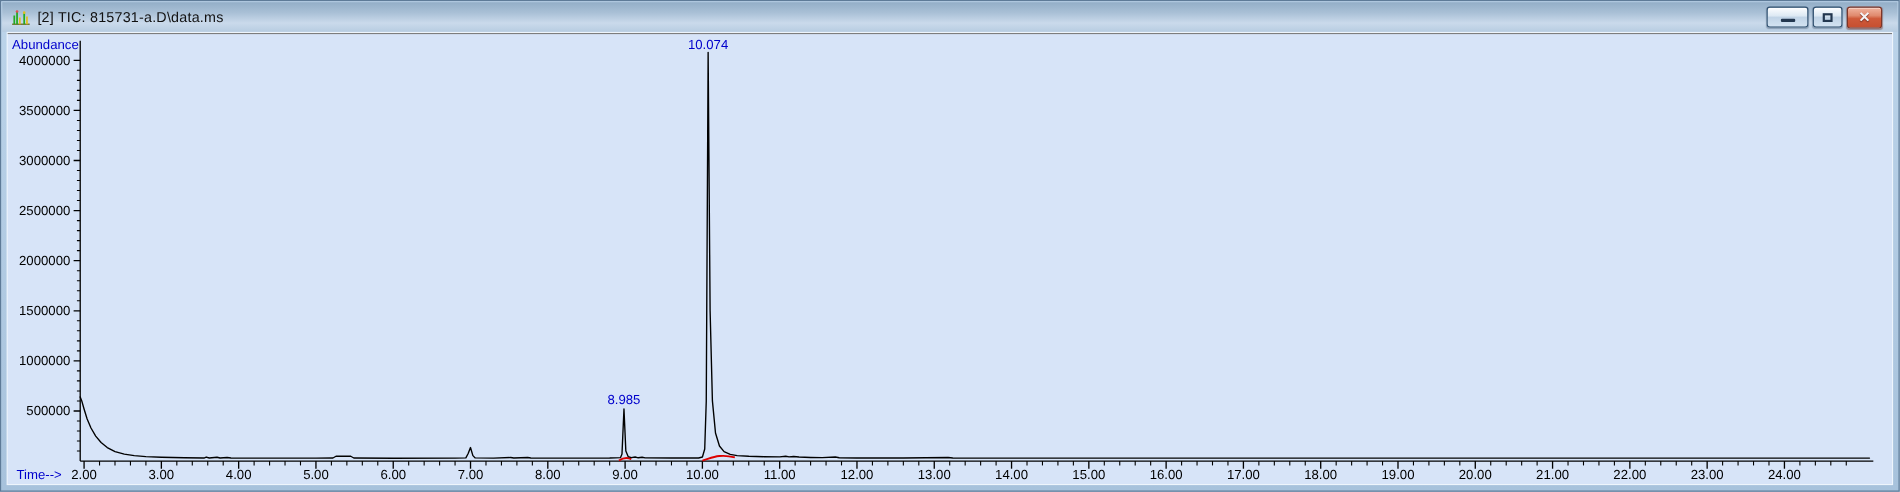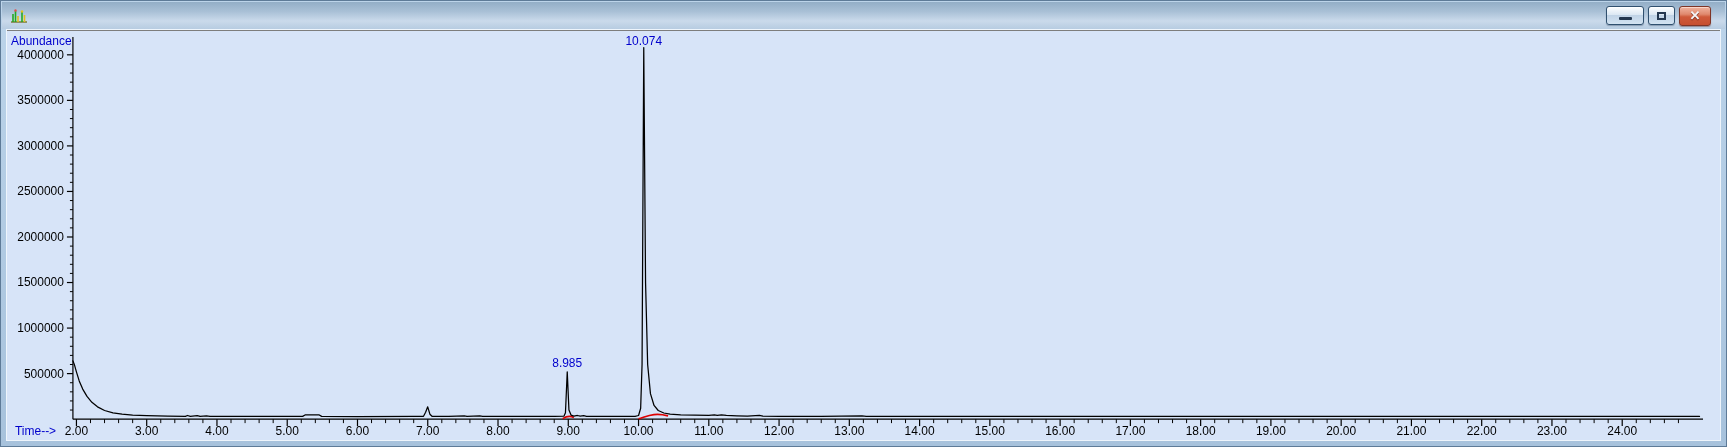--- a/index.html
+++ b/index.html
@@ -56,20 +56,21 @@
     <svg class="app-icon" viewBox="0 0 18 16">
       <line x1="1" y1="14" x2="17" y2="14" stroke="#7a7a3a" stroke-width="1.5"></line>
       <line x1="3" y1="14" x2="3" y2="6" stroke="#22aa22" stroke-width="1.6"></line>
       <line x1="5.5" y1="14" x2="5.5" y2="3" stroke="#22aa22" stroke-width="1.6"></line>
       <line x1="8" y1="14" x2="8" y2="8" stroke="#e0c020" stroke-width="1.6"></line>
       <line x1="12" y1="14" x2="12" y2="4" stroke="#22aa22" stroke-width="1.6"></line>
       <line x1="14.5" y1="14" x2="14.5" y2="7" stroke="#e0c020" stroke-width="1.6"></line>
       <circle cx="5.5" cy="2.5" r="1.2" fill="#e05050"></circle>
       <circle cx="12" cy="3.5" r="1.2" fill="#e0c020"></circle>
     </svg>
+    <div class="title-text">[2] TIC: 815731-a.D\data.ms</div>
     <div class="controls">
       <button class="wbtn min" title="Minimize">
         <span class="glyph-min"></span>
       </button>
       <button class="wbtn rest" title="Restore">
         <span class="glyph-rest"></span>
       </button>
       <button class="wbtn close" title="Close">
         <span class="glyph-close">✕</span>
       </button>

